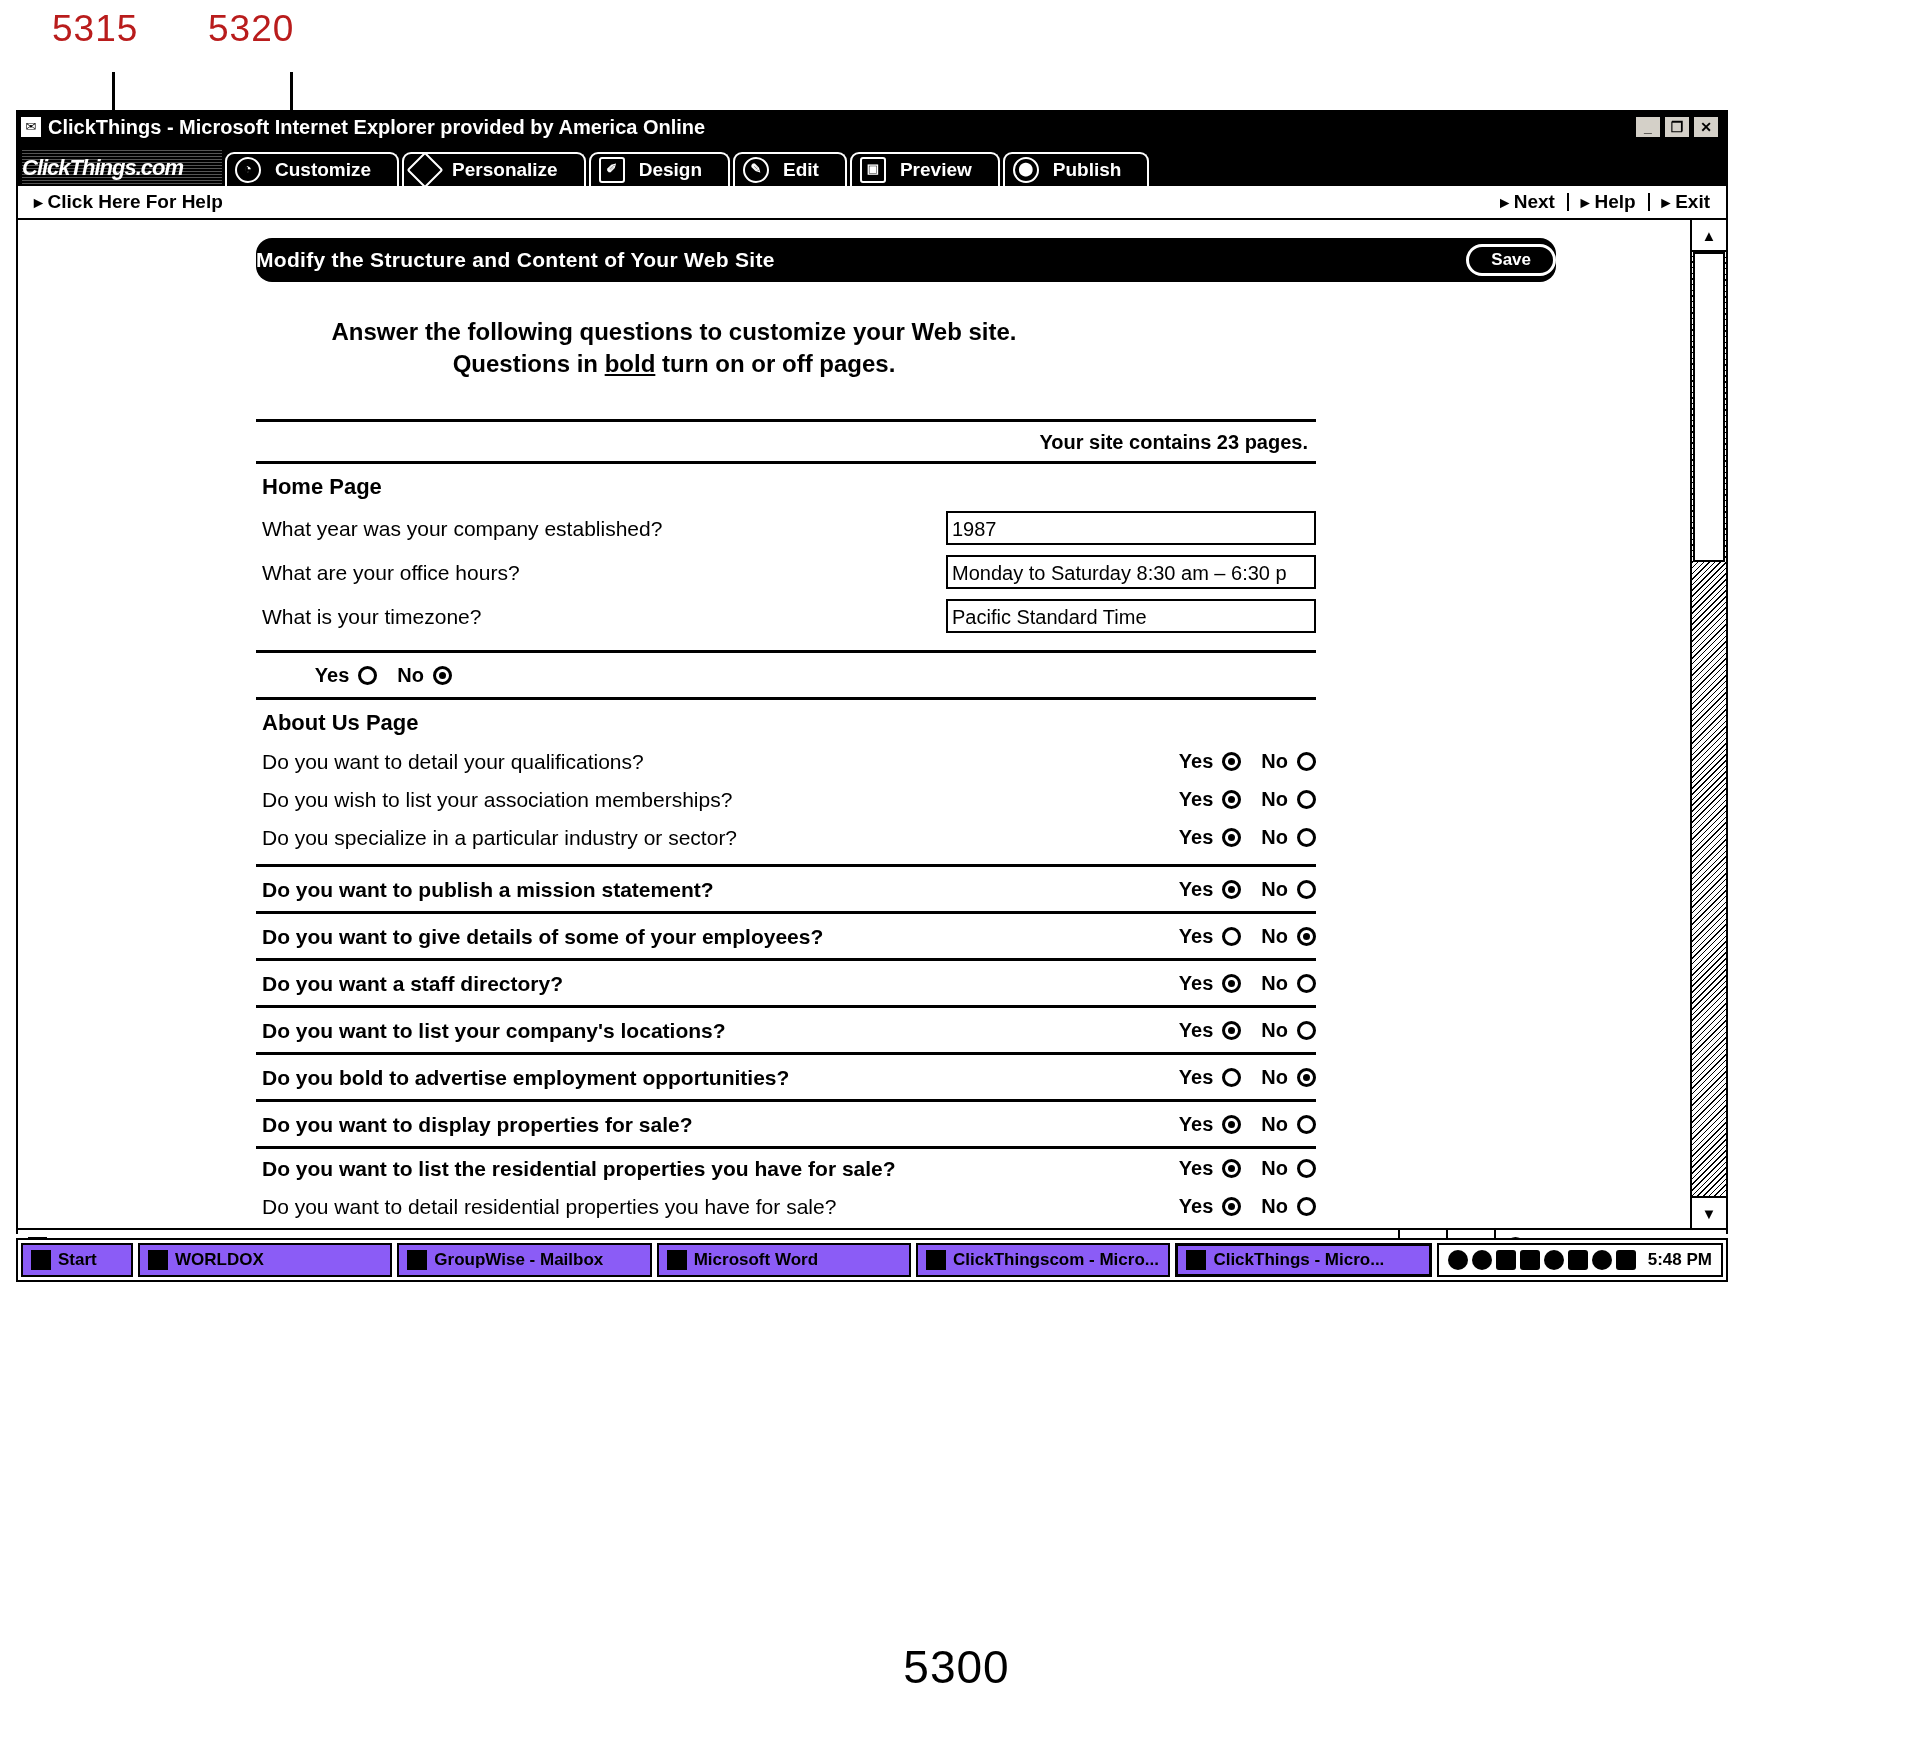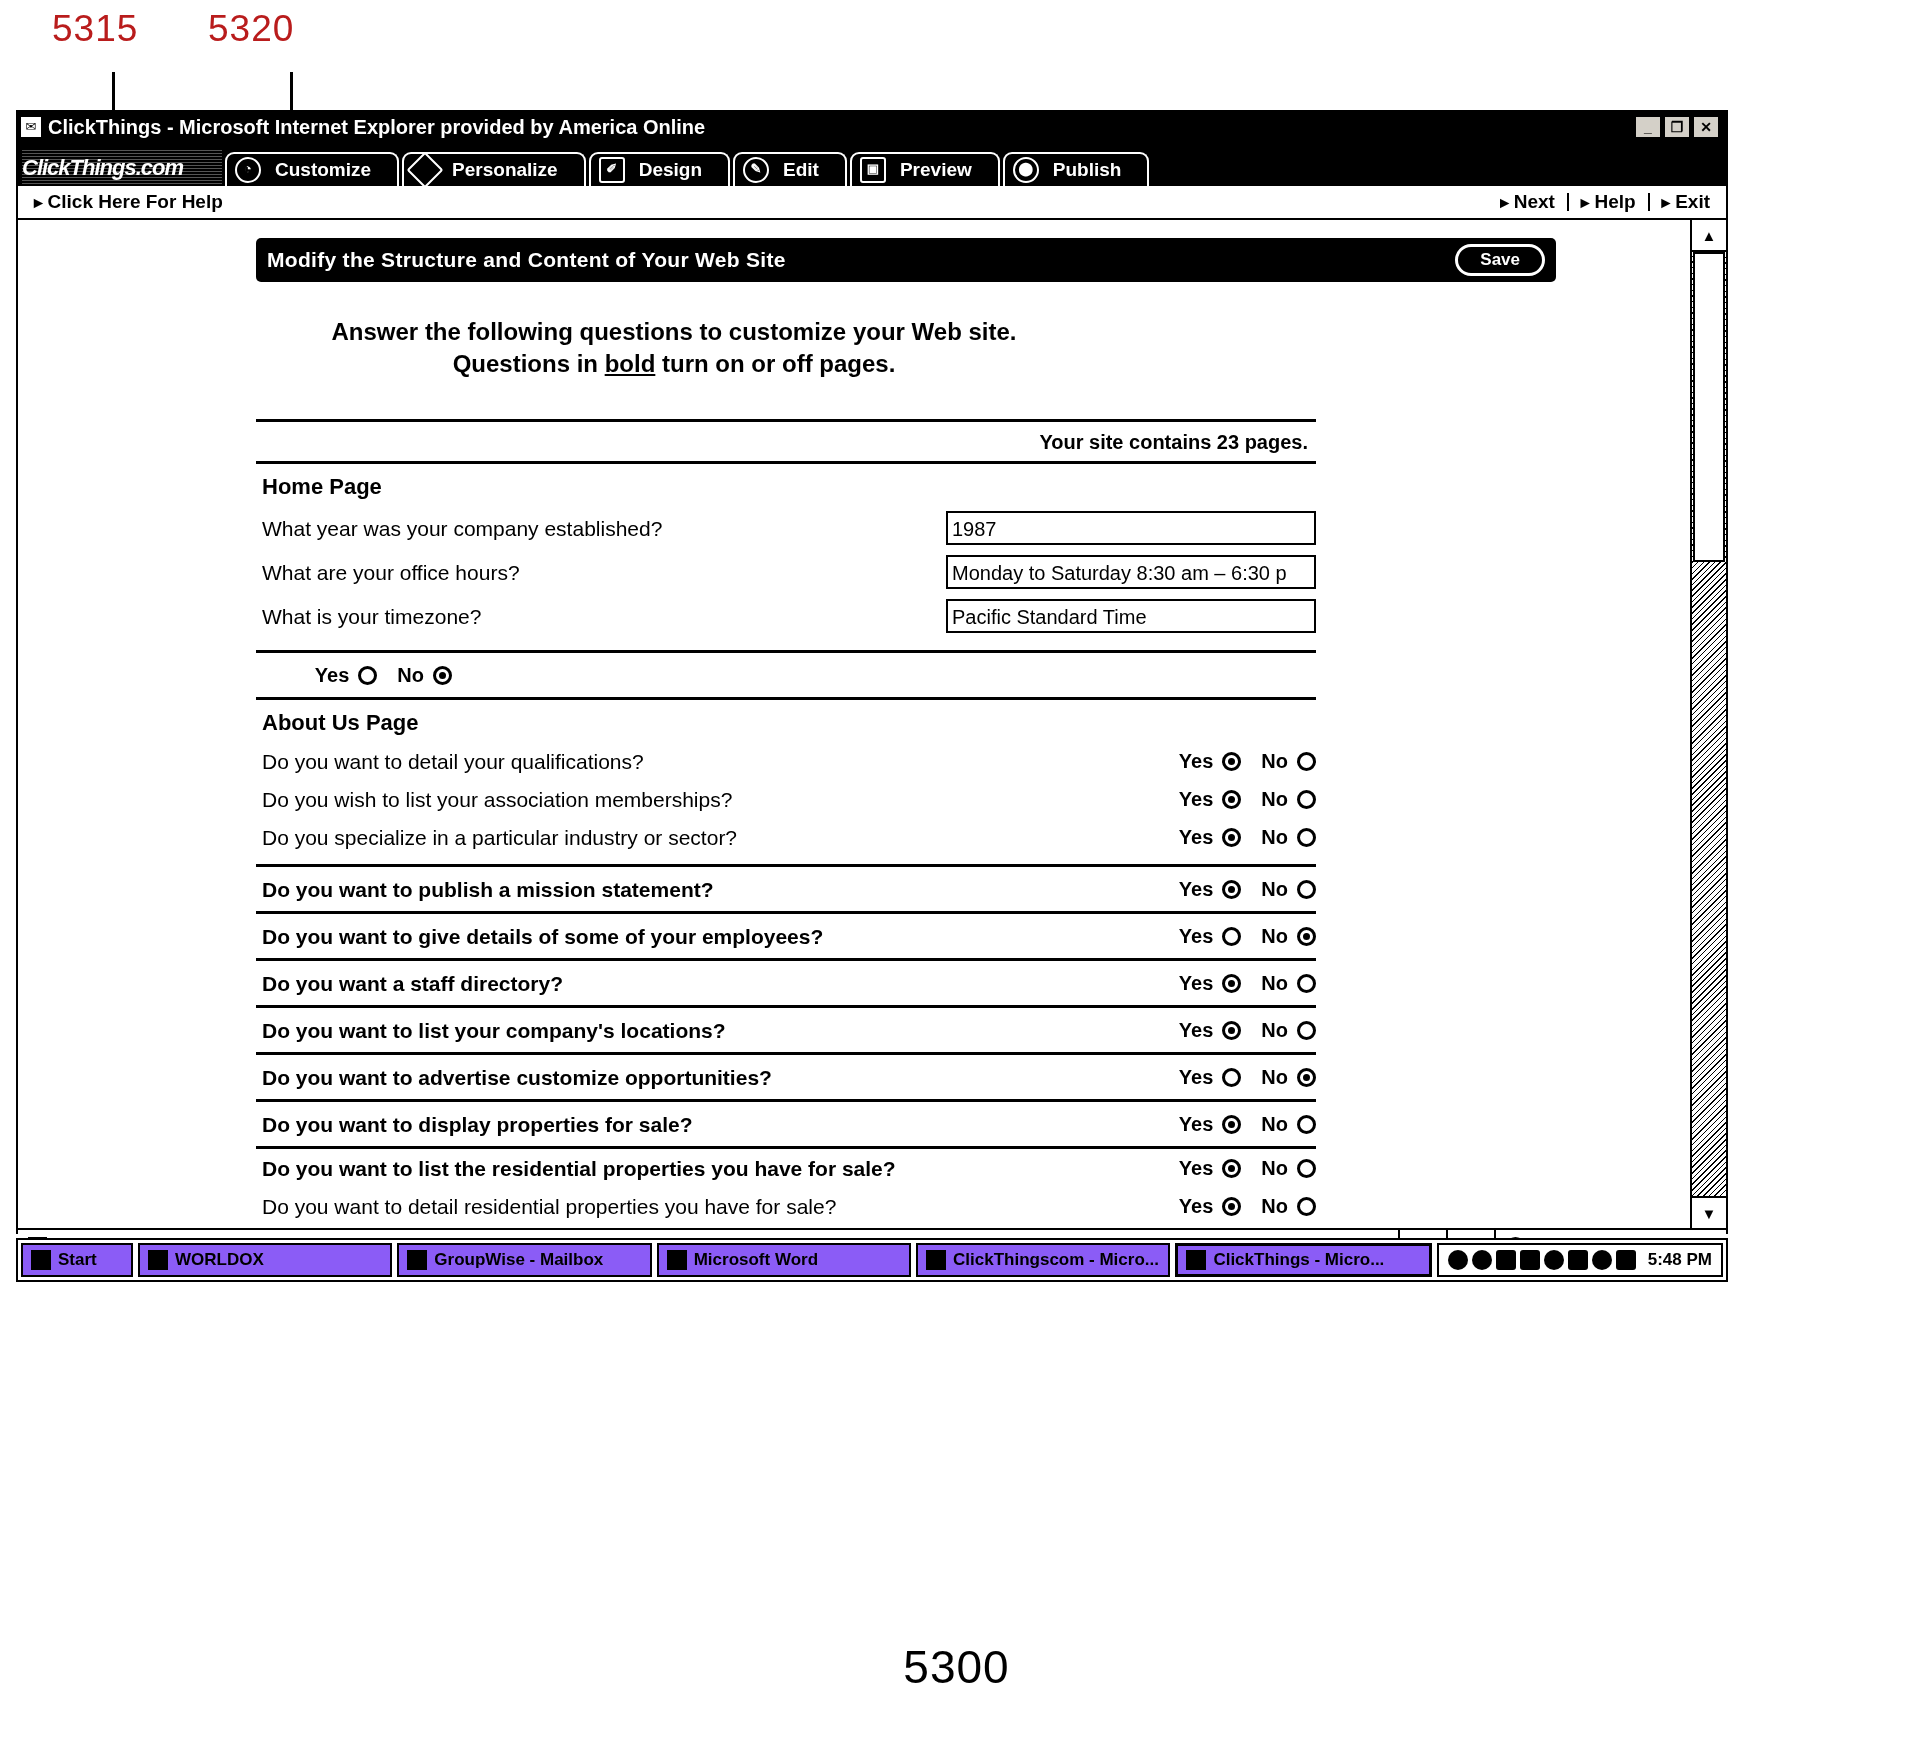--- a/index.html
+++ b/index.html
@@ -229,24 +229,24 @@
     border: 2px solid #000;
     box-sizing: border-box;
   }
 
   
   .banner {
     margin: 8px 0 0 238px;
     width: 1300px;
     height: 44px;
     background: #000000;
-    border-radius: 5px;
-    display: flex;
-    align-items: center;
-    padding: 0 11px;
+    border-radius: 16px;
+    display: flex;
+    align-items: center;
+    padding: 0 0;
     box-sizing: border-box;
     color: #ffffff;
   }
   .banner-title {
     font-size: 21px;
     font-weight: bold;
     letter-spacing: 0.3px;
     flex: 1 1 auto;
     white-space: nowrap;
   }
@@ -641,21 +641,21 @@
           <div class="yn">
             <span class="lbl">Yes</span>
             <span class="radio sel"></span>
             <span class="lbl">No</span>
             <span class="radio"></span>
           </div>
         </div>
         <div class="rule"></div>
 
         <div class="q-row">
-          <div class="q-text bold">Do you want to advertise customize opportunities?</div>
+          <div class="q-text bold">Do you bold to advertise employment opportunities?</div>
           <div class="yn">
             <span class="lbl">Yes</span>
             <span class="radio"></span>
             <span class="lbl">No</span>
             <span class="radio sel"></span>
           </div>
         </div>
         <div class="rule"></div>
 
         <div class="q-row">

